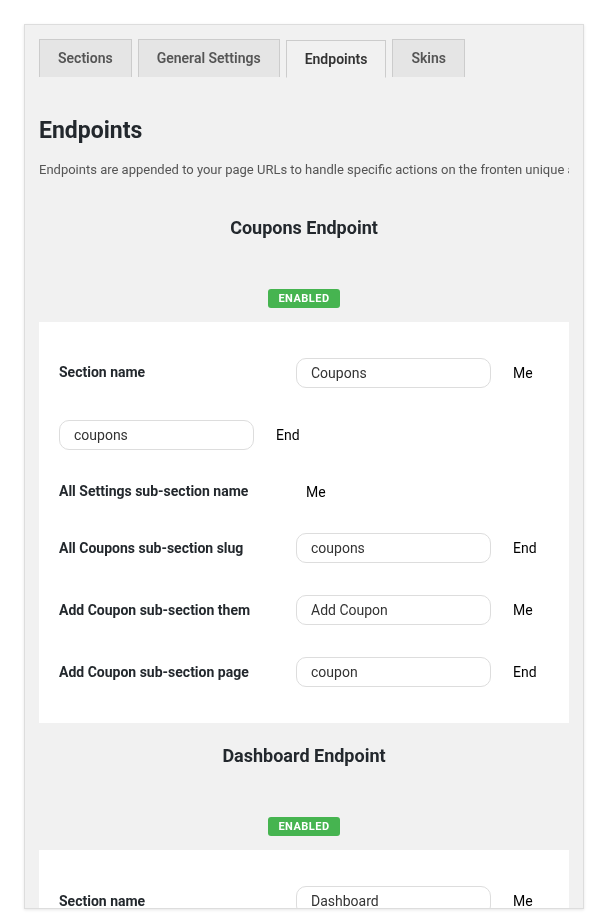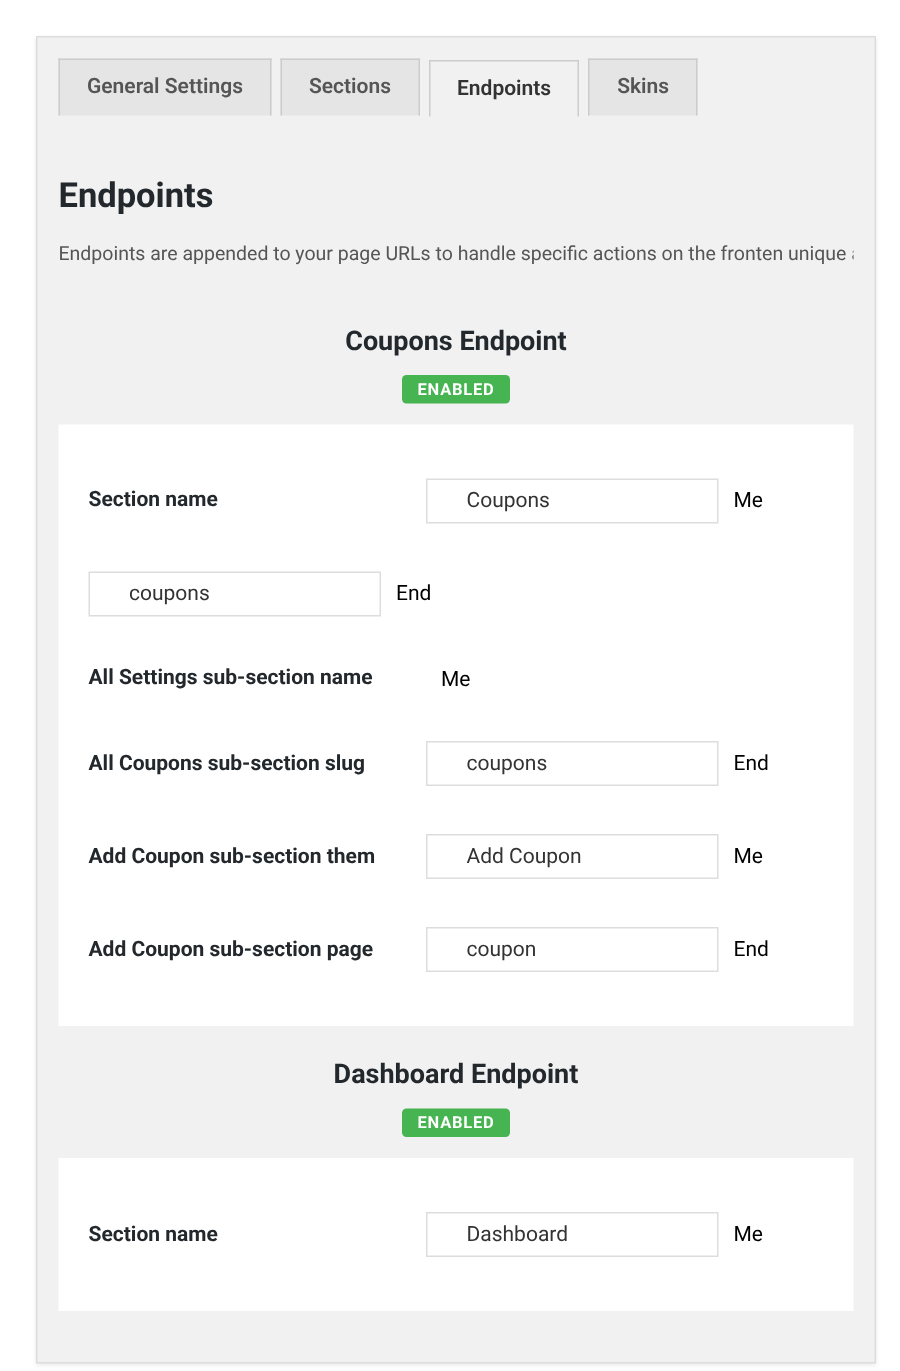--- a/index.html
+++ b/index.html
@@ -75,65 +75,66 @@
       color: #23282d;
     }
     .badge {
       background: #46b450;
       color: #fff;
       font-size: 11px;
       font-weight: 700;
       padding: 3px 10px;
       border-radius: 3px;
       letter-spacing: 0.5px;
+      margin-top: 39px;
     }
     .form-box {
       background: #fff;
       padding: 20px 20px;
       margin-bottom: 22px;
     }
     .form-row {
       display: flex;
       align-items: center;
       padding: 16px 0;
-      gap: 0;
+      gap: 12px;
     }
     .form-label {
       width: 225px;
       font-size: 14px;
       font-weight: 700;
       color: #23282d;
       line-height: 1.4;
     }
     .form-input {
       width: 195px;
-      padding: 6px 26px;
+      padding: 6px 14px;
       font-size: 14px;
       border: 1px solid #ddd;
-      border-radius: 0;
+      border-radius: 10px;
       color: #333;
       font-family: inherit;
     }
     .form-hint {
       font-size: 14px;
       color: #000000;
       margin-left: 10px;
       white-space: nowrap;
       overflow: hidden;
       flex: 1;
     }
   </style>
 </head>
 <body>
 
 <div class="panel">
 
   <div class="tabs">
+    <div class="tab">Sections</div>
     <div class="tab">General Settings</div>
-    <div class="tab">Sections</div>
     <div class="tab active">Endpoints</div>
     <div class="tab">Skins</div>
   </div>
 
   <div class="content">
 
     <h1 class="page-title">Endpoints</h1>
     <p class="page-desc">Endpoints are appended to your page URLs to handle specific actions on the fronten unique and leaving them blank will disable the endpoint.</p>
 
     <div class="section-heading">

